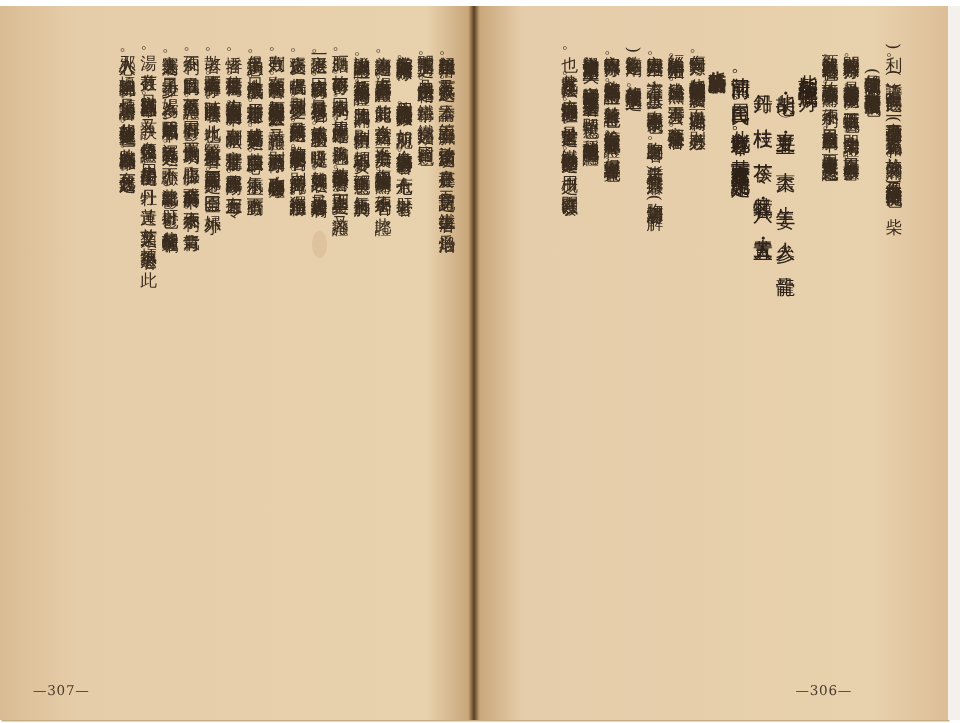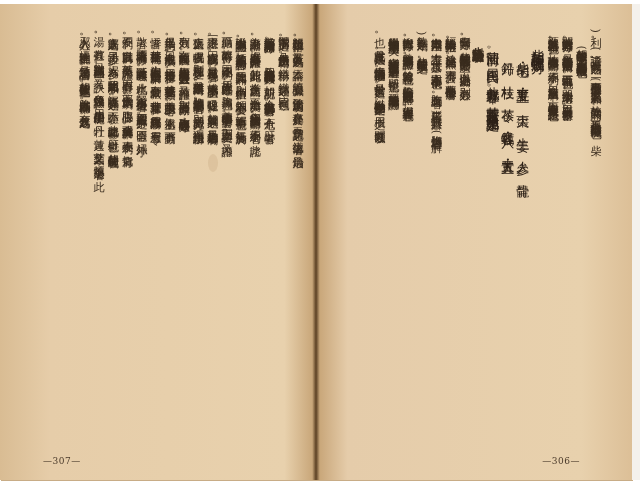--- a/index.html
+++ b/index.html
@@ -30,22 +30,22 @@
   .formula { font-size:13px; line-height:15px; letter-spacing:1px; color:#2e2218; }
   .formula span { margin-bottom:16px; display:inline-block; }
   .bold { font-weight:bold; font-size:11.5px; }
   .indent1 { padding-top:12px; }
   .indent2 { padding-top:24px; }
   .gap { padding-top:10px; }
   .page-number {
     position:absolute; bottom:14px; font-family:"DejaVu Serif", serif; font-size:9px; color:#4a3a2a;
     letter-spacing:0.5px;
   }
-  .left .page-number { left:43px; }
-  .right .page-number { right:52px; }
+  .left .page-number { left:22px; }
+  .right .page-number { right:64px; }
   .blot { position:absolute; border-radius:50%; background:rgba(150,110,60,0.12); }
 </style>
 </head>
 <body>
 
 <div class="spread">
 
   <div class="page left">
     <div class="blot" style="left:208px;top:150px;width:10px;height:18px;"></div>
     <div class="text-block">

